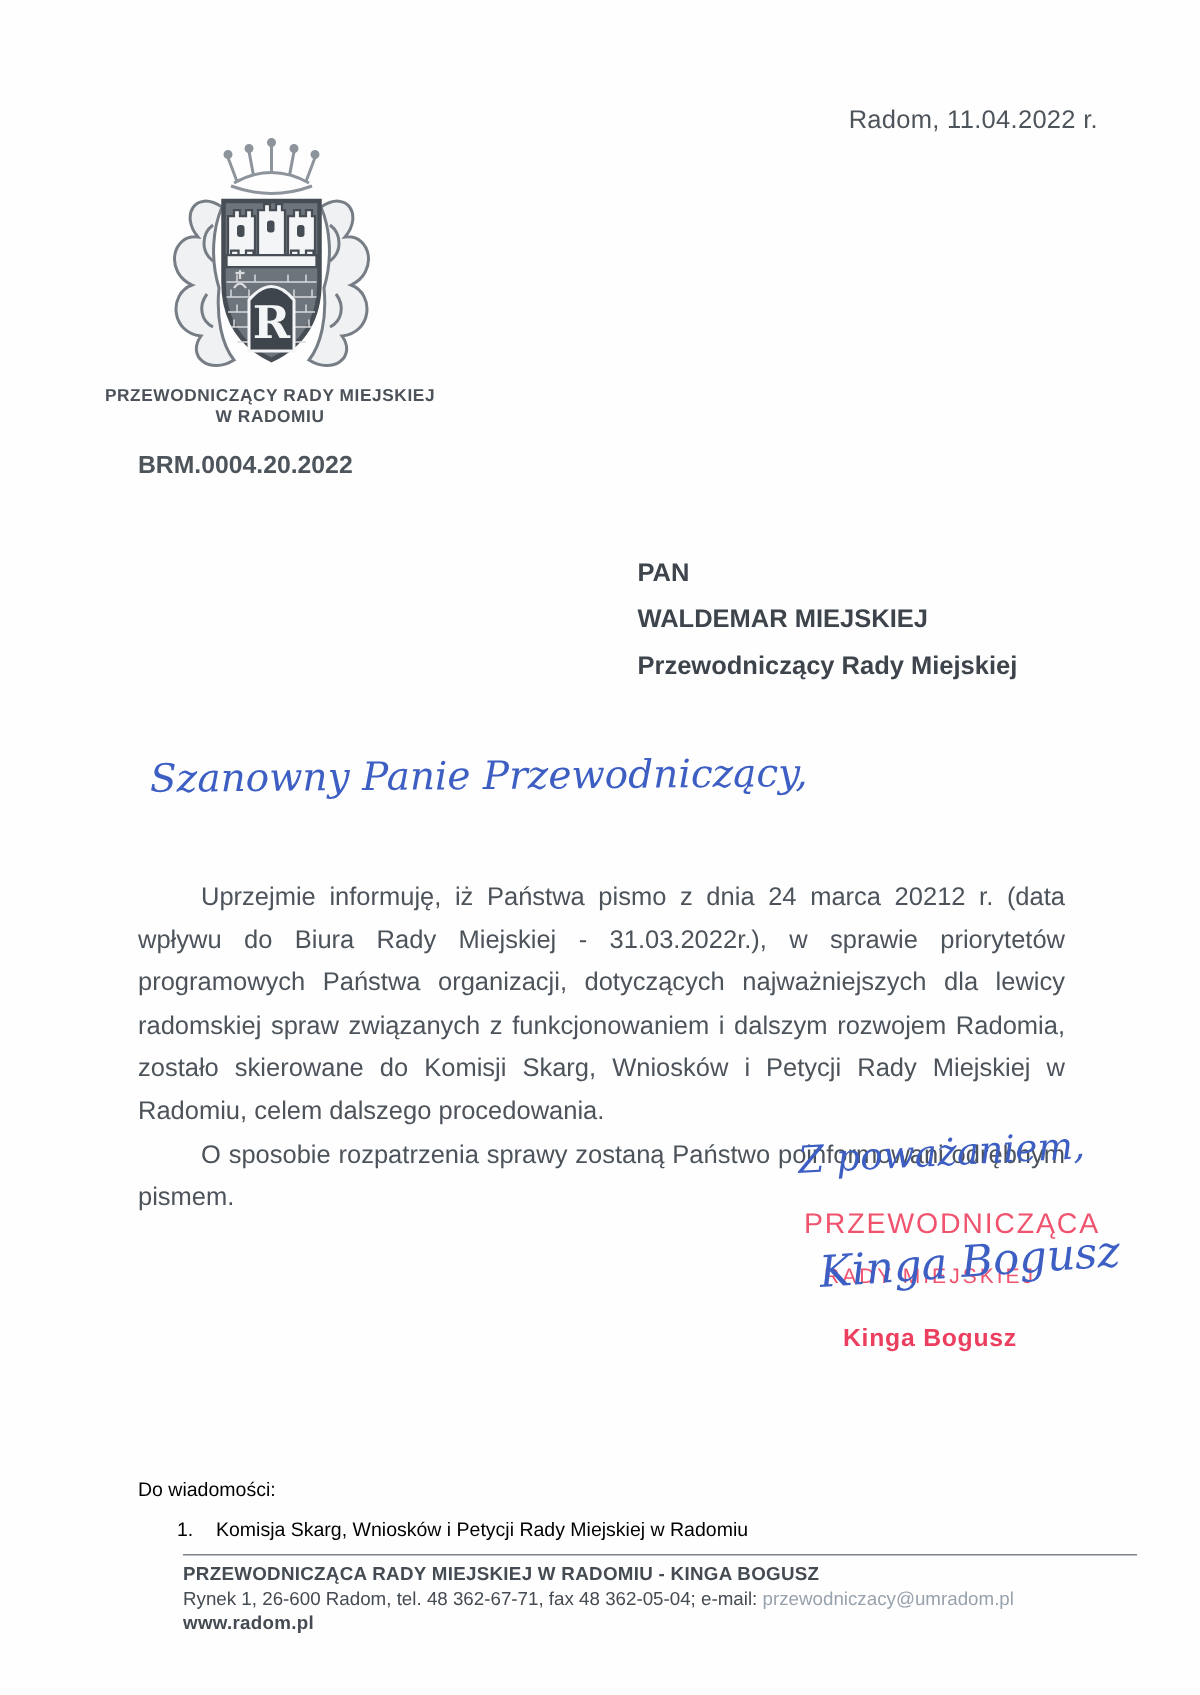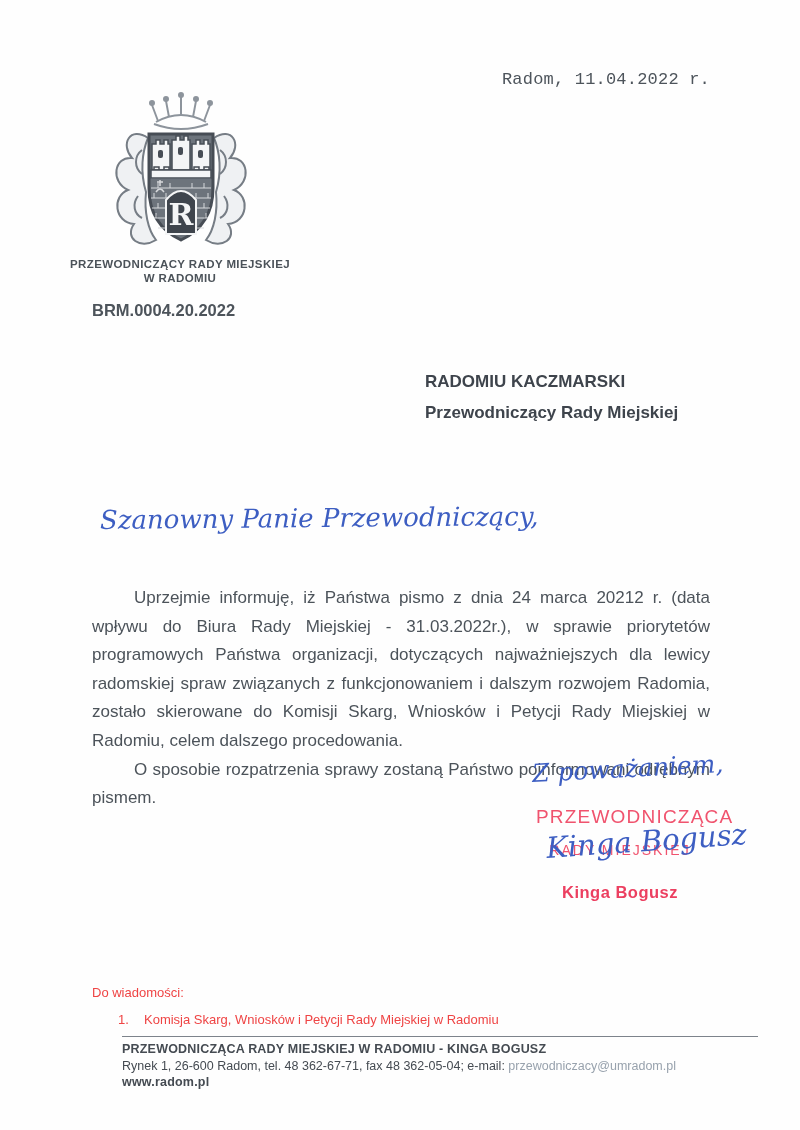--- a/index.html
+++ b/index.html
@@ -2,22 +2,22 @@
 <html><head>
 <meta charset="utf-8">
 <style>
   html,body { margin:0; padding:0; background:#e9e9e9; }
   .page {
     position:relative; width:800px; height:1130px; margin:0 auto;
     background:#fefefe; overflow:hidden;
     font-family:"Liberation Sans", sans-serif; color:#4c535a;
   }
   .date {
-    position:absolute; top:70px; left:430px; width:280px;
-    text-align:right; font-size:17px; color:#4d545b; letter-spacing:0.2px;font-family:Liberation Mono, monospace;
+    position:absolute; top:70px; left:452px; width:280px;
+    text-align:right; font-size:17px; color:#4d545b; letter-spacing:0.2px;
   }
   .crest { position:absolute; top:92px; left:96px; width:170px; height:164px; }
   .crest-caption {
     position:absolute; top:257px; left:62px; width:236px; text-align:center;
     font-size:11.5px; font-weight:600; letter-spacing:0.4px;
     line-height:14px; color:#4b5259;
   }
   .ref { position:absolute; top:301px; left:92px; font-size:16.5px; color:#4d545b;font-weight:bold; }
   .recipient {
     position:absolute; top:366px; left:425px;
@@ -41,21 +41,21 @@
     position:absolute; top:806px; left:536px; width:168px;
     text-align:center; color:#f0536e;
   }
   .stamp-line1 { font-size:19px; letter-spacing:1.2px; }
   .stamp-line2 { font-size:14px; letter-spacing:2px; margin-top:14px; }
   .stamp-name  { font-size:16.5px; font-weight:bold; letter-spacing:0.5px; margin-top:25px; color:#ec3f60; }
   .signature {
     position:absolute; top:824px; left:546px;
     font-size:29px; color:#3d5ec2; white-space:nowrap; transform:rotate(-4deg);
   }
-  .cc { position:absolute; top:984px; left:92px; font-size:13px; color:#ef4444; line-height:17px; }
+  .cc { position:absolute; top:984px; left:92px; font-size:13px; color:#000000; line-height:17px; }
   .cc-item { margin-top:10px; padding-left:26px; }
   .cc-num { display:inline-block; width:26px; }
   .footer {
     position:absolute; top:1036px; left:122px; width:636px;
     border-top:1.5px solid #7d838b; padding-top:4px;
     text-align:left; font-size:12.5px; line-height:16.5px; color:#454b52;
   }
   .footer-bold { font-weight:bold; letter-spacing:0.2px; }
   .email { color:#98a2ad; cursor:pointer; }
 </style>
@@ -134,21 +134,22 @@
   </svg>
 
   <div class="crest-caption">
     <div>PRZEWODNICZĄCY RADY MIEJSKIEJ</div>
     <div>W RADOMIU</div>
   </div>
 
   <div class="ref">BRM.0004.20.2022</div>
 
   <div class="recipient">
-    <div>RADOMIU KACZMARSKI</div>
+    <div>PAN</div>
+    <div>WALDEMAR MIEJSKIEJ</div>
     <div>Przewodniczący Rady Miejskiej</div>
   </div>
 
   <div class="greeting script">Szanowny Panie Przewodniczący,</div>
 
   <div class="body-text">
     <p>Uprzejmie informuję, iż Państwa pismo z dnia 24 marca 20212 r. (data wpływu do Biura Rady Miejskiej - 31.03.2022r.), w sprawie priorytetów programowych Państwa organizacji, dotyczących najważniejszych dla lewicy radomskiej spraw związanych z funkcjonowaniem i dalszym rozwojem Radomia, zostało skierowane do Komisji Skarg, Wniosków i Petycji Rady Miejskiej w Radomiu, celem dalszego procedowania.</p>
     <p>O sposobie rozpatrzenia sprawy zostaną Państwo poinformowani odrębnym pismem.</p>
   </div>
 

